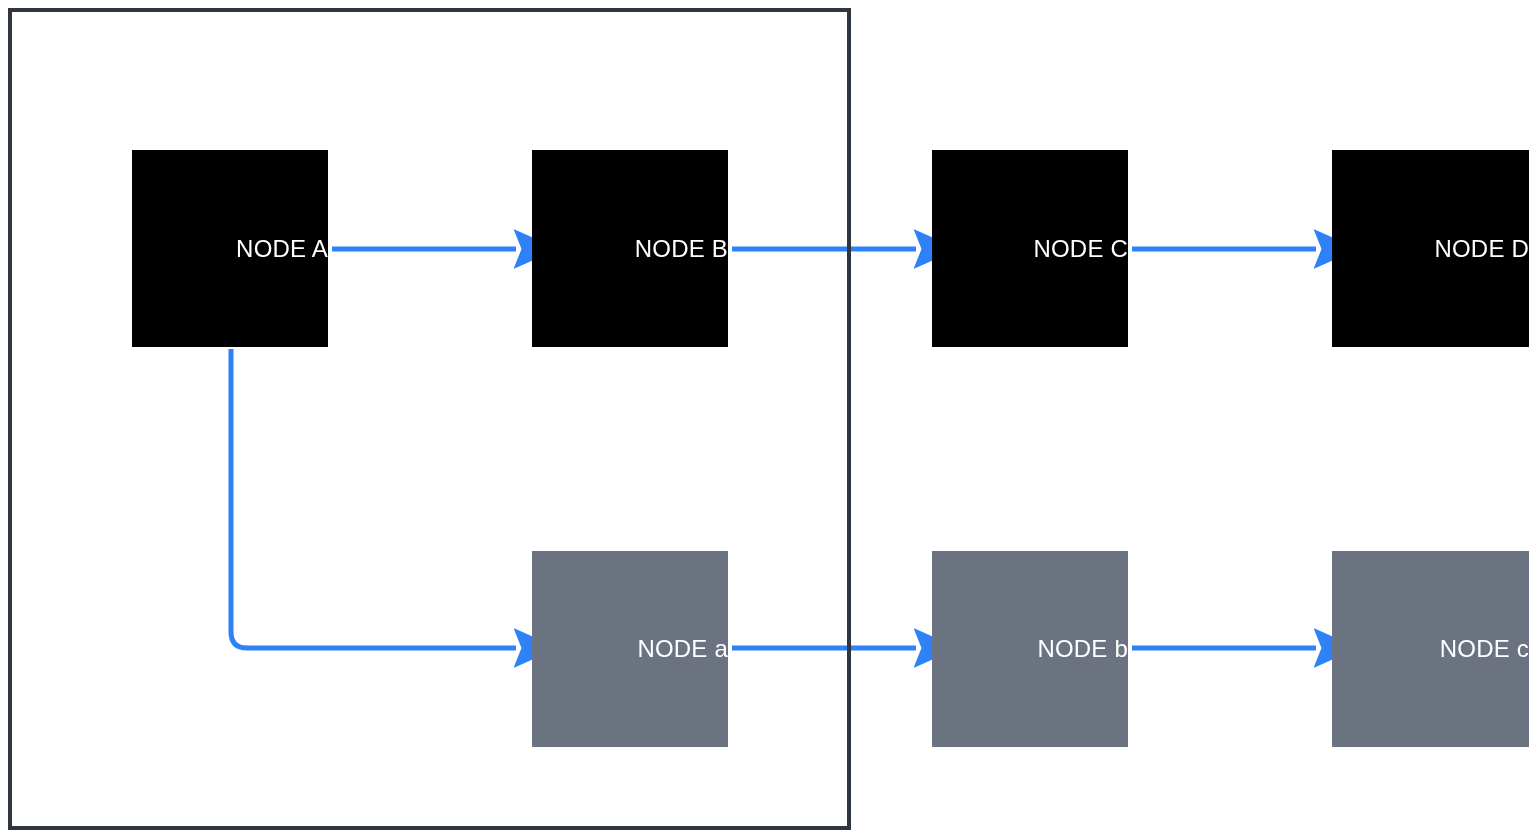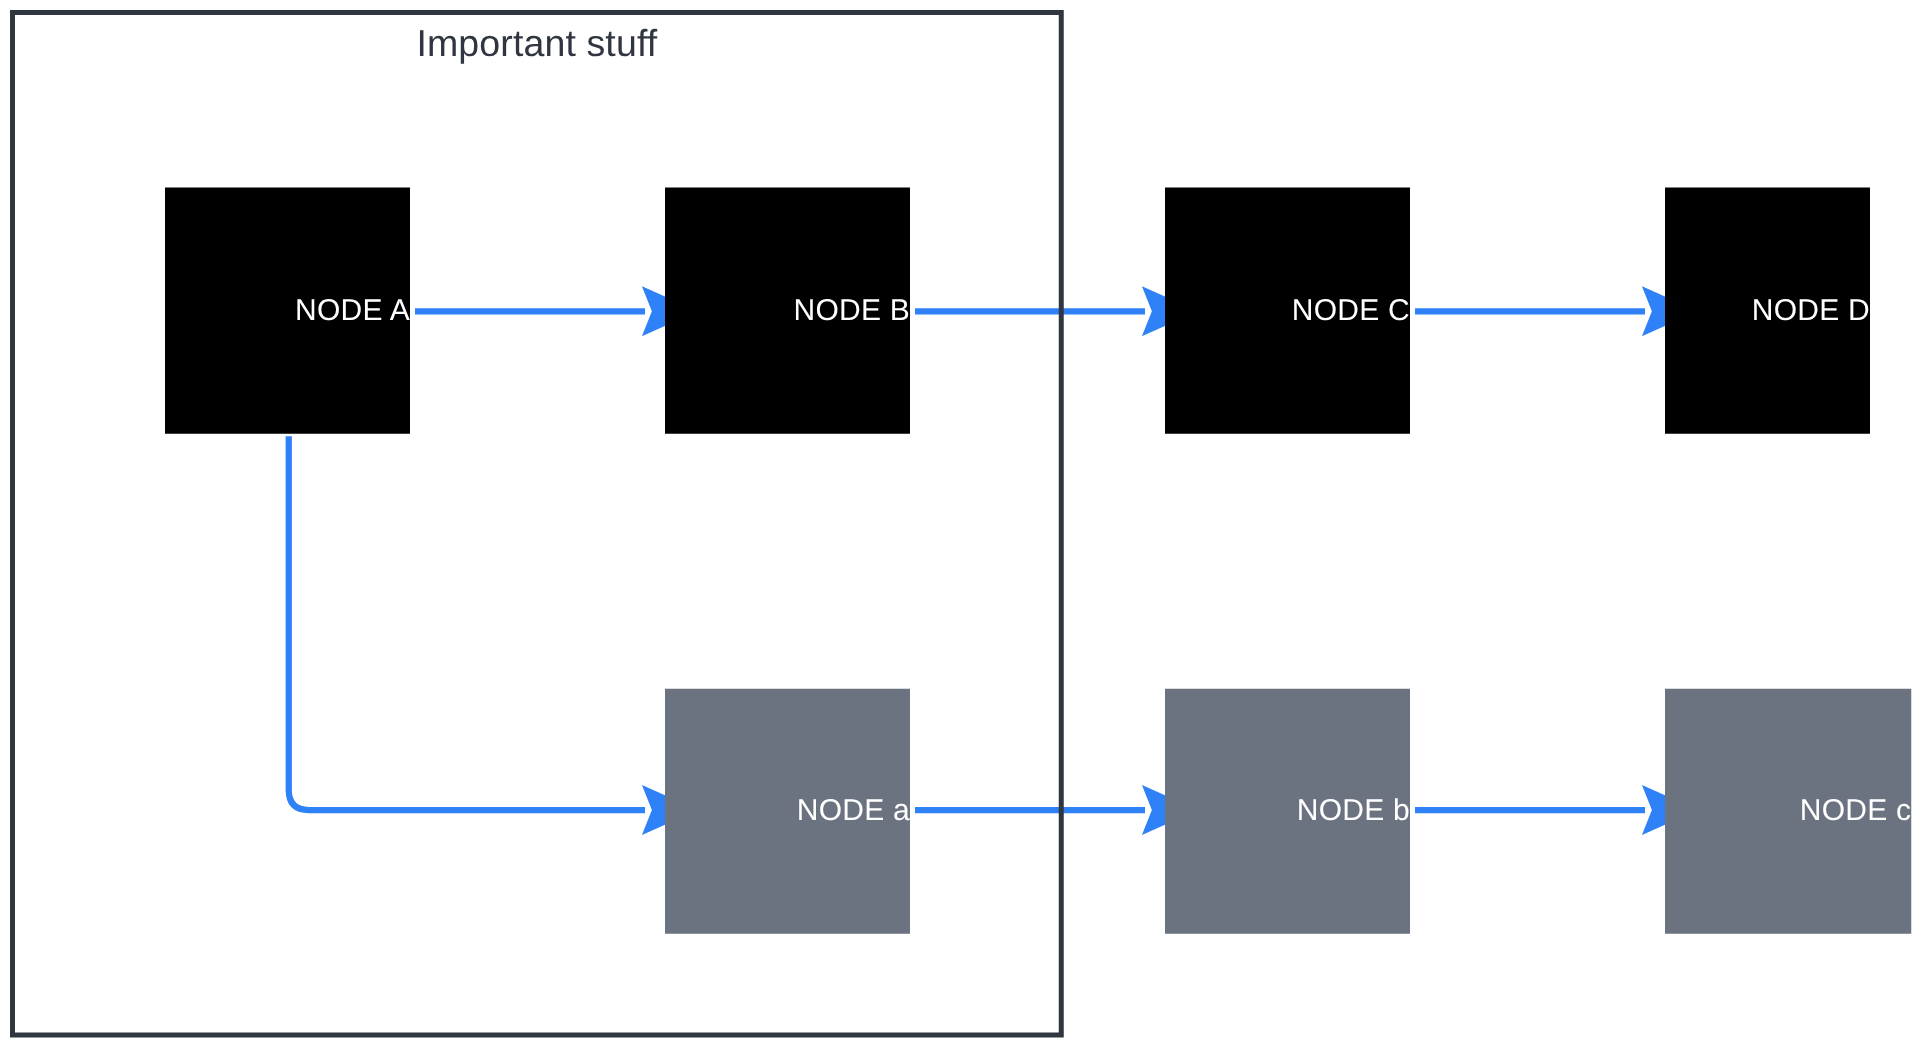--- a/index.html
+++ b/index.html
@@ -92,33 +92,32 @@
         <path class="edge-path" d="M 332 249 L 516 249" stroke="#2f81f7" stroke-width="5" marker-end="url(#arrowhead)"></path>
         <path class="edge-path" d="M 732 249 L 916 249" stroke="#2f81f7" stroke-width="5" marker-end="url(#arrowhead)"></path>
         <path class="edge-path" d="M 1132 249 L 1316 249" stroke="#2f81f7" stroke-width="5" marker-end="url(#arrowhead)"></path>
         <path class="edge-path" d="M 231 349 L 231 632 Q 231 648 247 648 L 516 648" stroke="#2f81f7" stroke-width="5" marker-end="url(#arrowhead)"></path>
         <path class="edge-path" d="M 732 648 L 916 648" stroke="#2f81f7" stroke-width="5" marker-end="url(#arrowhead)"></path>
         <path class="edge-path" d="M 1132 648 L 1316 648" stroke="#2f81f7" stroke-width="5" marker-end="url(#arrowhead)"></path>
       </g>
   </svg>
 
   <div class="cluster"></div>
-  <div class="cluster-title">Important stuff</div>
 
   <div id="node-group">
       <div class="node node-dark" style="left: 132px; top: 150px; width: 196px; height: 197px; background: rgb(0, 0, 0); color: rgb(255, 255, 255);">
         <span>NODE A</span>
       </div>
       <div class="node node-dark" style="left: 532px; top: 150px; width: 196px; height: 197px; background: rgb(0, 0, 0); color: rgb(255, 255, 255);">
         <span>NODE B</span>
       </div>
       <div class="node node-dark" style="left: 932px; top: 150px; width: 196px; height: 197px; background: rgb(0, 0, 0); color: rgb(255, 255, 255);">
         <span>NODE C</span>
       </div>
-      <div class="node node-dark" style="left: 1332px; top: 150px; width: 164px; height: 197px; background: rgb(0, 0, 0); color: rgb(255, 255, 255); padding-left: 19px;">
+      <div class="node node-dark" style="left: 1332px; top: 150px; width: 197px; height: 197px; background: rgb(0, 0, 0); color: rgb(255, 255, 255); padding-left: 19px;">
         <span>NODE D</span>
       </div>
       <div class="node node-gray" style="left: 532px; top: 551px; width: 196px; height: 196px; background: rgb(107, 114, 128); color: rgb(255, 255, 255);">
         <span>NODE a</span>
       </div>
       <div class="node node-gray" style="left: 932px; top: 551px; width: 196px; height: 196px; background: rgb(107, 114, 128); color: rgb(255, 255, 255);">
         <span>NODE b</span>
       </div>
       <div class="node node-gray" style="left: 1332px; top: 551px; width: 197px; height: 196px; background: rgb(107, 114, 128); color: rgb(255, 255, 255);">
         <span>NODE c</span>

